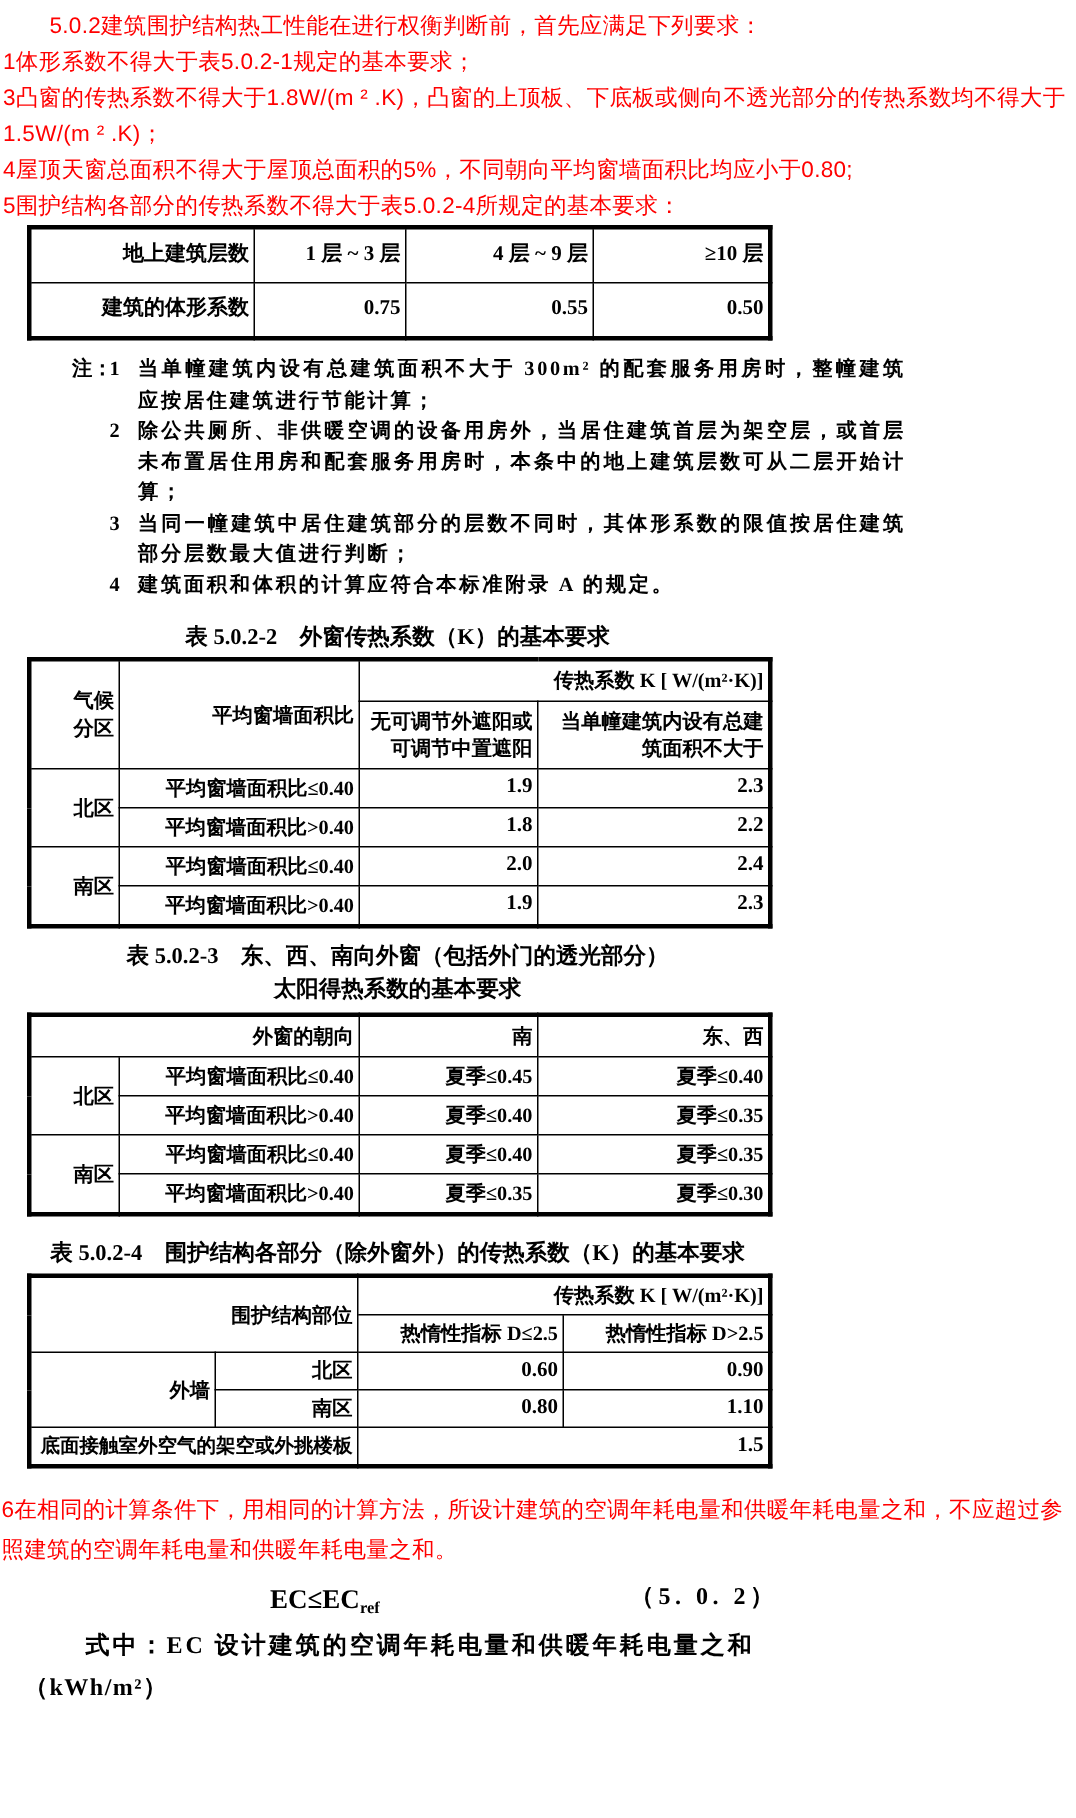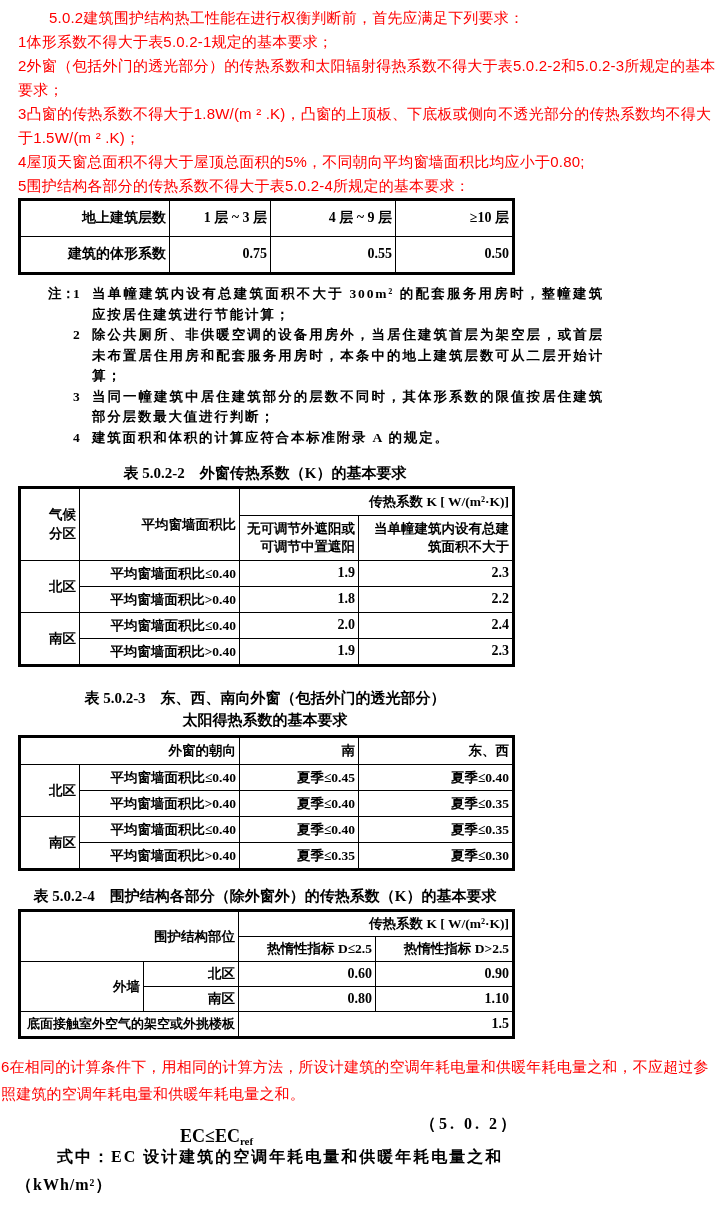--- a/index.html
+++ b/index.html
@@ -1,35 +1,35 @@
 <!DOCTYPE html>
 <html><head>
 <meta charset="utf-8">
 <style>
   html,body{margin:0;padding:0;}
   body{
     width:717px;height:1212px;overflow:hidden;background:#ffffff;
     font-family:"Liberation Serif","DejaVu Serif",serif;color:#000;
   }
   
-  .red-block{padding:6px 0 0 18px;}
+  .red-block{padding:6px 0 0 2px;}
   p.red{
     margin:0;color:#ff0000;
     font-family:"Liberation Sans","DejaVu Sans",sans-serif;
     font-size:15px;line-height:24px;letter-spacing:0.2px;
   }
   p.red.lead{text-indent:31px;}
   p.red.item6{margin-top:14px;line-height:27px;padding-left:1px;}
   
   .tbl-title{
     width:494px;margin:4px 0 2px 18px;text-align:center;
     font-weight:bold;font-size:15px;line-height:22px;
   }
   .tbl-title.gap{margin-top:14px;}
-  .tbl-title.tight{margin-top:20px;margin-bottom:0;}
+  .tbl-title.tight{margin-top:8px;margin-bottom:0;}
   .tbl-title.sub{margin-top:0;margin-bottom:4px;}
   
   table{
     border-collapse:collapse;table-layout:fixed;width:494px;
     margin-left:18px;border:3px solid #000;
   }
   td{
     border:1px solid #000;text-align:right;vertical-align:middle;
     font-weight:bold;font-size:13.5px;line-height:1.3;padding:0 3px;
     overflow:hidden;
@@ -49,39 +49,38 @@
   .note{
     position:relative;padding-left:92px;width:512px;box-sizing:content-box;
     font-weight:bold;font-size:13.5px;line-height:20.5px;
     letter-spacing:1.8px;text-align:justify;
   }
   .note .zhu{position:absolute;left:48px;letter-spacing:0;}
   .note .num{position:absolute;left:73px;letter-spacing:0;}
   
   .formula-row{position:relative;width:560px;height:30px;margin-top:6px;}
   .formula{
-    position:absolute;left:180px;top:13px;font-weight:bold;font-size:18px;
+    position:absolute;left:180px;top:3px;font-weight:bold;font-size:18px;
   }
   .formula sub{font-size:11px;vertical-align:-3px;}
   .eq-num{
     position:absolute;left:420px;top:1px;font-weight:bold;font-size:16px;
     letter-spacing:3px;white-space:nowrap;
   }
   .shizhong{margin:4px 0 0 57px;font-weight:bold;font-size:16px;letter-spacing:2px;}
   .kwh{margin:7px 0 0 16px;font-weight:bold;font-size:16px;letter-spacing:1px;font-family:Liberation Serif, serif;}
 </style>
 </head>
 <body>
 
 <div>
 
   <div class="red-block">
     <p class="red lead">5.0.2建筑围护结构热工性能在进行权衡判断前，首先应满足下列要求：</p>
     <p class="red">1体形系数不得大于表5.0.2-1规定的基本要求；</p>
-    <p class="red">2外窗（包括外门的透光部分）的传热系数和太阳辐射得热系数不得大于表5.0.2-2和5.0.2-3所规定的基本要求；</p>
     <p class="red">3凸窗的传热系数不得大于1.8W/(m ² .K)，凸窗的上顶板、下底板或侧向不透光部分的传热系数均不得大于1.5W/(m ² .K)；</p>
     <p class="red">4屋顶天窗总面积不得大于屋顶总面积的5%，不同朝向平均窗墙面积比均应小于0.80;</p>
     <p class="red">5围护结构各部分的传热系数不得大于表5.0.2-4所规定的基本要求：</p>
   </div>
 
   <table class="t1">
     <colgroup>
         <col style="width:150px">
         <col style="width:101px">
         <col style="width:125px">

